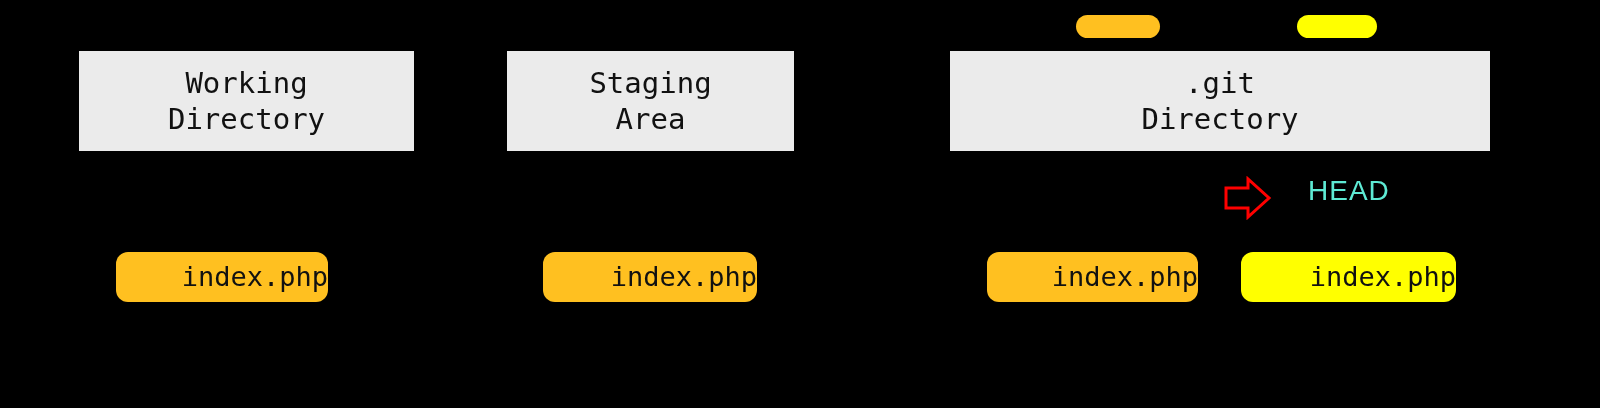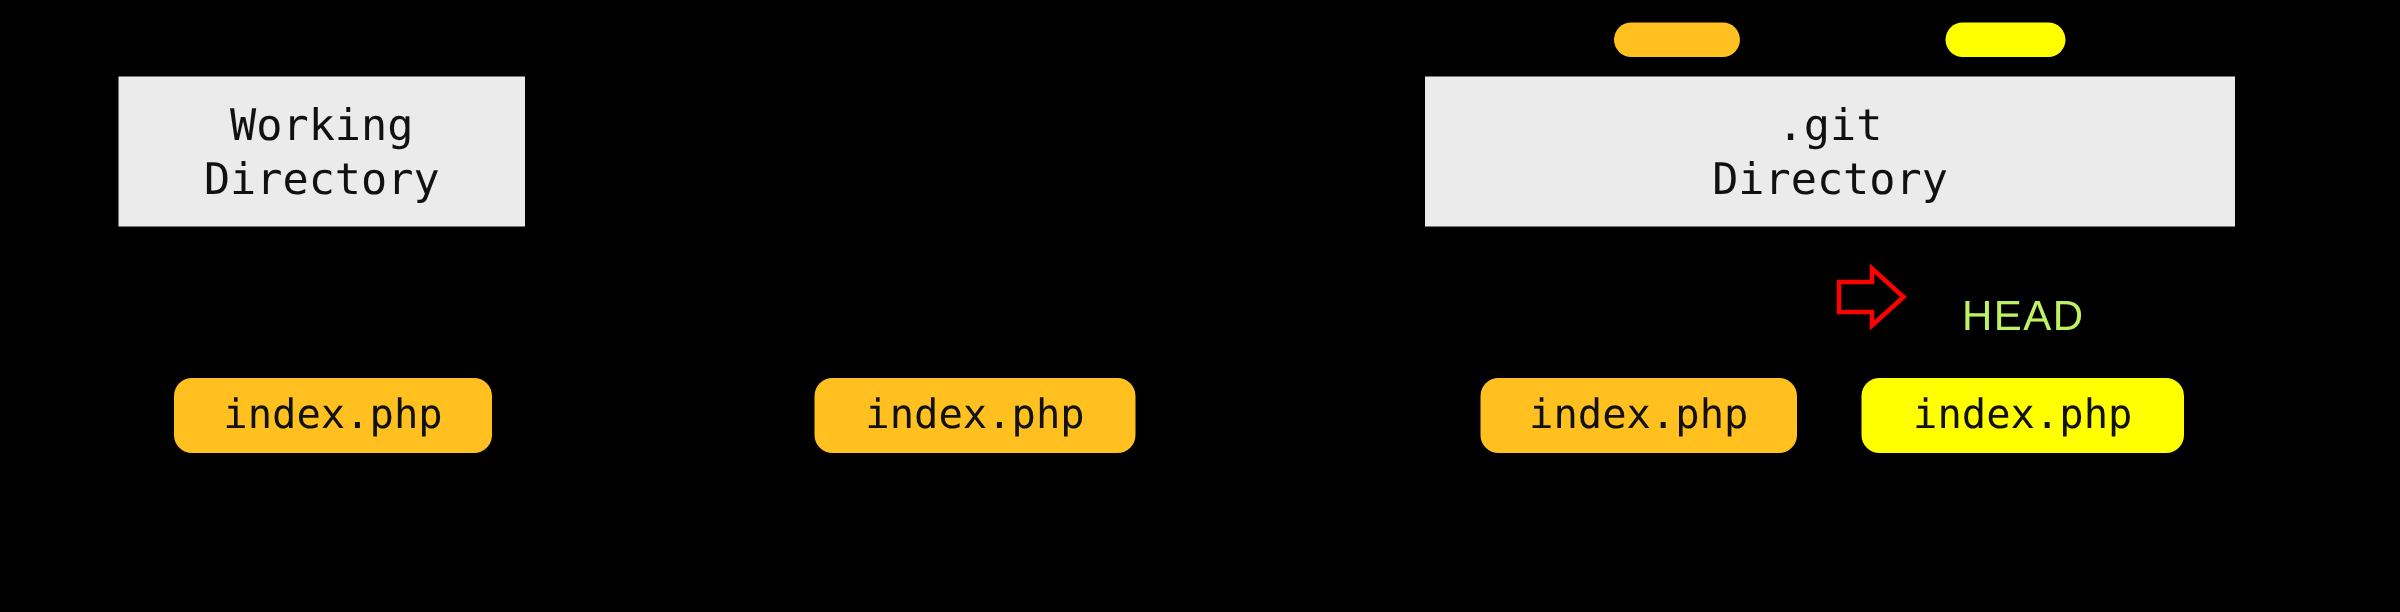--- a/index.html
+++ b/index.html
@@ -31,21 +31,21 @@
     align-items: center;
     justify-content: center;
     text-align: center;
     font-family: "DejaVu Sans Mono", monospace;
     font-size: 29px;
     line-height: 36px;
     letter-spacing: 0px;
     white-space: pre-line;
     box-sizing: border-box;
   }
-  #area-working  { left: 79px;  top: 51px; width: 271px; height: 100px; }
+  #area-working  { left: 79px;  top: 51px; width: 335px; height: 100px; }
   #area-staging  { left: 507px; top: 51px; width: 287px; height: 100px; }
   #area-git      { left: 950px; top: 51px; width: 540px; height: 100px; }
 
   
   .tab-chip {
     position: absolute;
     height: 23px;
     border-radius: 12px;
   }
   #tab-orange { left: 1076px; top: 15px; width: 84px; background: #ffc020; }
@@ -57,39 +57,39 @@
     left: 1196px;
     top: 176px;
     width: 76px;
     height: 44px;
   }
 
   
   #head-label {
     position: absolute;
     left: 1308px;
-    top: 194px;
+    top: 174px;
     width: 120px;
     height: 34px;
-    color: #bef264;
+    color: #5eead4;
     font-family: "Liberation Sans", sans-serif;
     font-size: 28px;
     line-height: 34px;
     letter-spacing: 1px;
     white-space: nowrap;
   }
 
   
   .file-pill {
     position: absolute;
     height: 50px;
     border-radius: 12px;
     display: flex;
     align-items: center;
-    justify-content: center;
+    justify-content: flex-end;
     color: #111111;
     font-family: "DejaVu Sans Mono", monospace;
     font-size: 27px;
     line-height: 50px;
     letter-spacing: 0px;
     white-space: nowrap;
     box-sizing: border-box;
   }
   .pill-orange { background: #ffc020; }
   .pill-yellow { background: #ffff00; }
@@ -102,20 +102,24 @@
 </head>
 <body>
 
 <div class="stage">
 
   <div class="area-box" id="area-working">
     <span>Working
 Directory</span>
   </div>
 
+  <div class="area-box" id="area-staging">
+    <span>Staging
+Area</span>
+  </div>
 
   <div class="area-box" id="area-git">
     <span>.git
 Directory</span>
   </div>
 
   <div class="tab-chip" id="tab-orange"></div>
   <div class="tab-chip" id="tab-yellow"></div>
 
   <svg id="head-arrow" viewBox="0 0 76 44">

